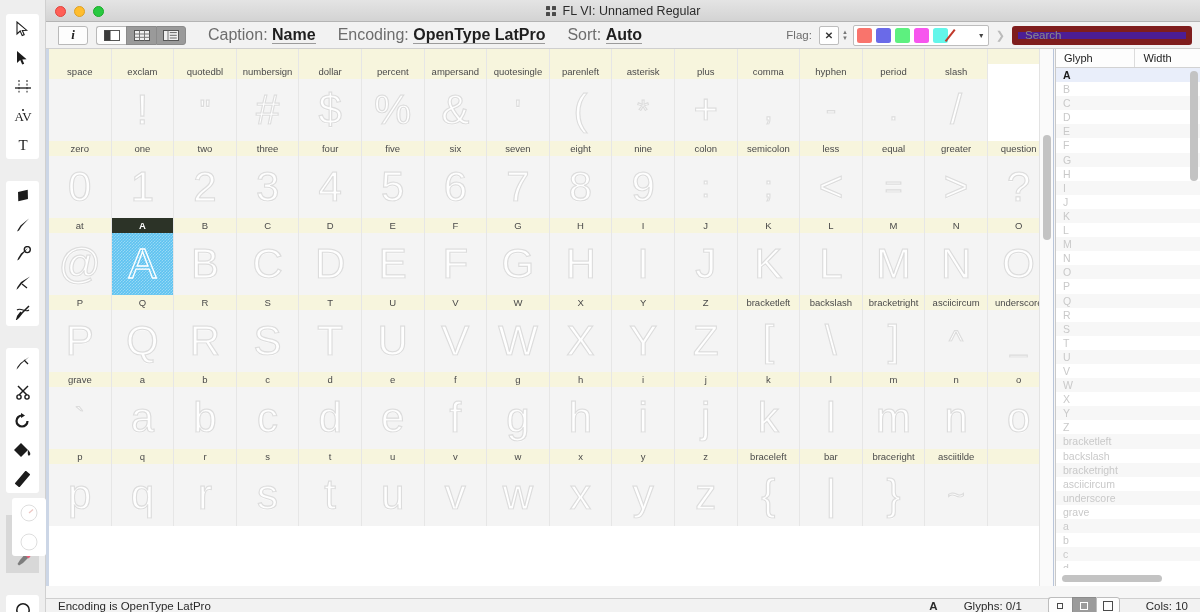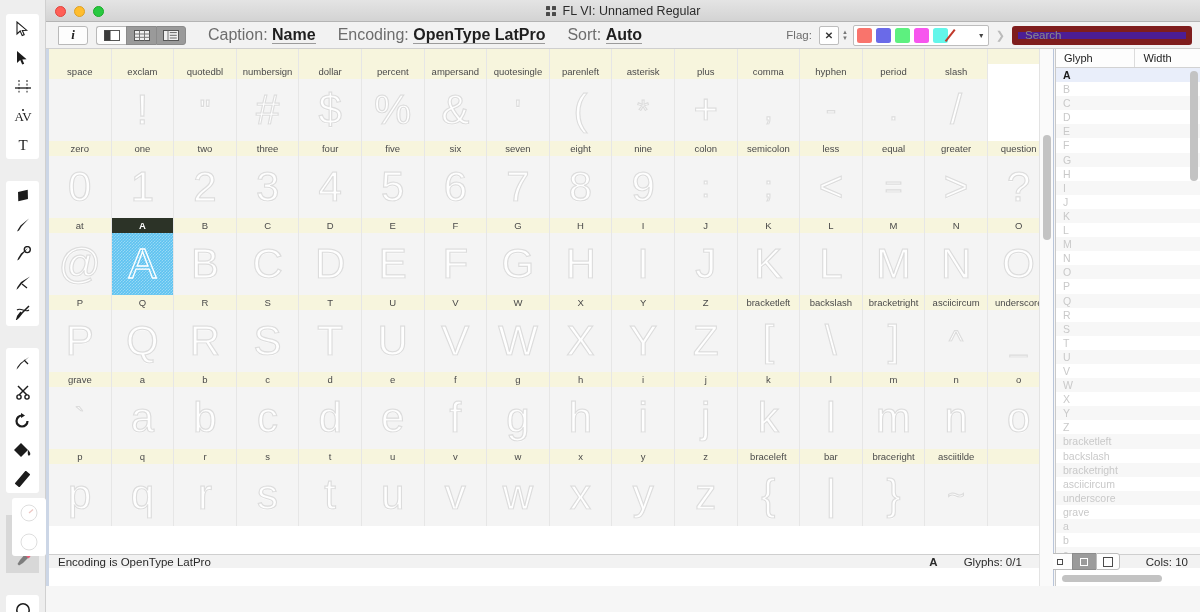--- a/index.html
+++ b/index.html
@@ -173,21 +173,21 @@
     position: absolute; right: 2px; top: 22px; width: 8px; height: 110px;
     background: #c3c3c3; border-radius: 4px;
   }
   .r-hsb {
     position: absolute; left: 6px; bottom: 4px; width: 100px; height: 7px;
     background: #c3c3c3; border-radius: 4px;
   }
 
   
   .statusbar {
-    position: absolute; left: 46px; top: 554px; width: 1154px; height: 14px;
+    position: absolute; left: 46px; top: 598px; width: 1154px; height: 14px;
     background: #f2f2f2; border-top: 1px solid #cfcfcf;
     display: flex; align-items: center; padding: 0 12px;
     font-size: 11.5px; color: #2a2a2a;
   }
   .sb-right { margin-left: auto; display: flex; align-items: center; gap: 26px; }
   .sb-zoomgrp { display: flex; align-items: center; gap: 0; }
   .zbtn {
     width: 24px; height: 17px; background: #fdfdfd; border: 1px solid #bdbdbd;
     border-right: none; display:flex; align-items:center; justify-content:center;
   }

